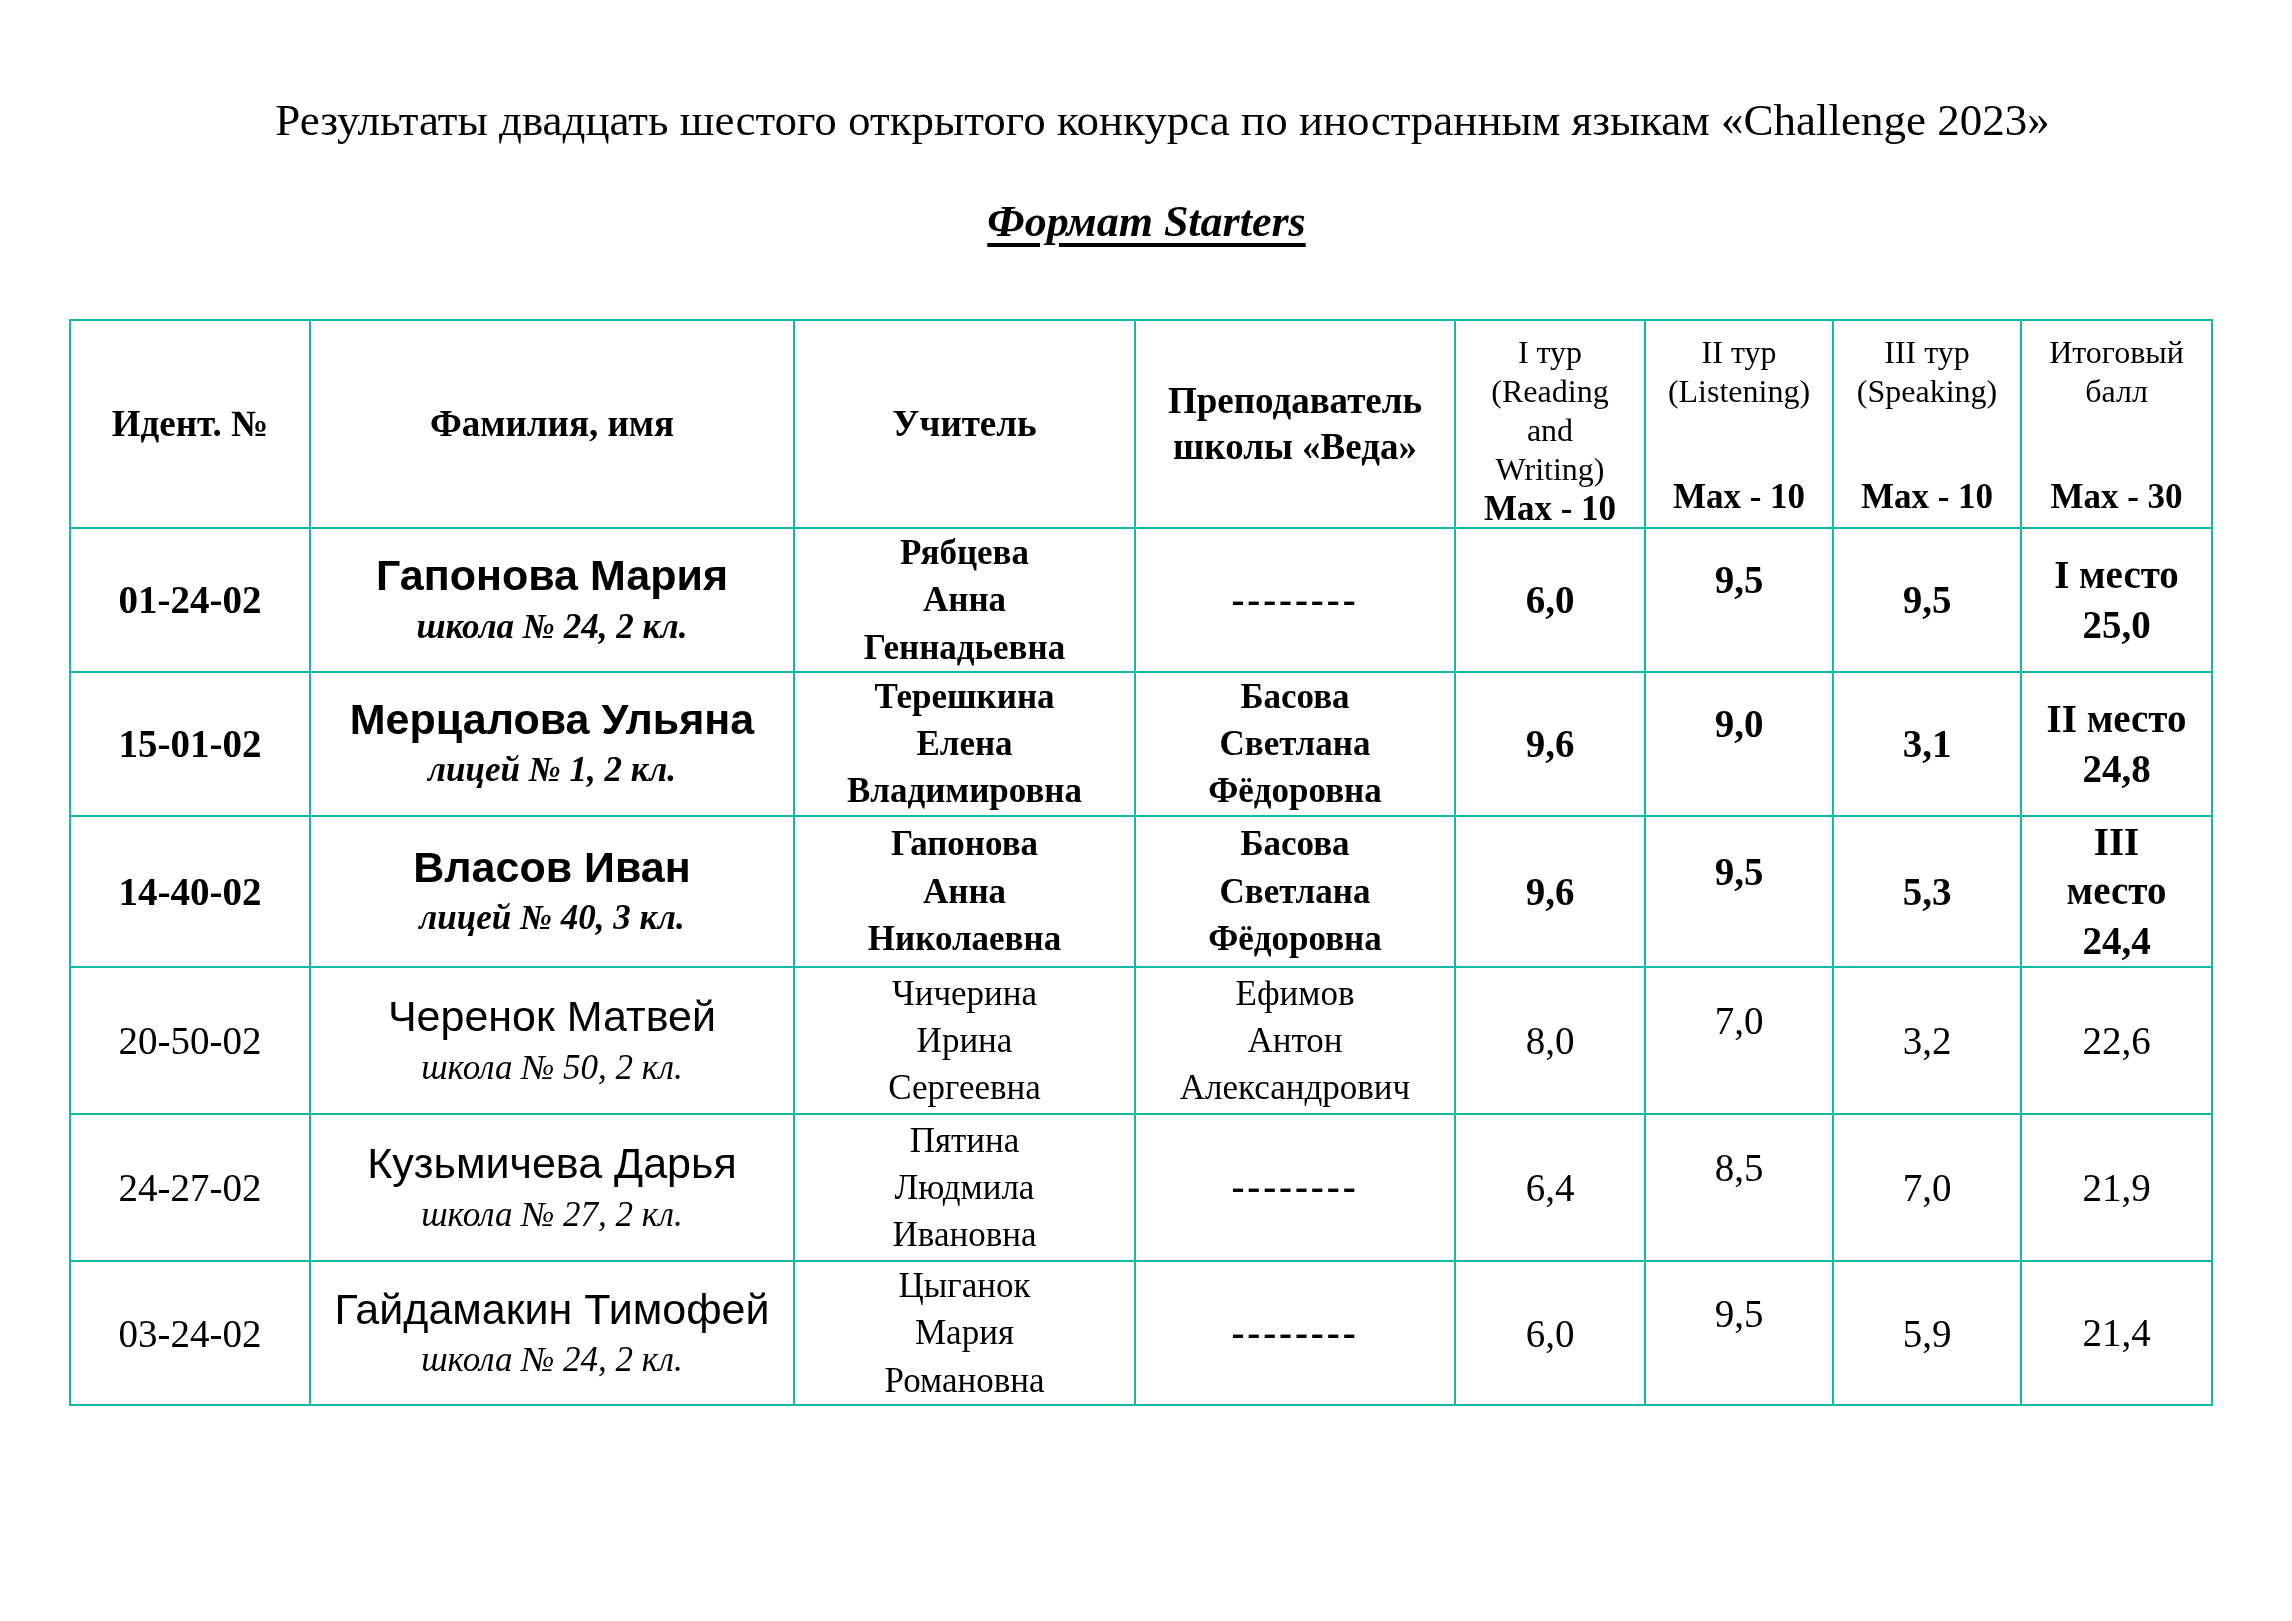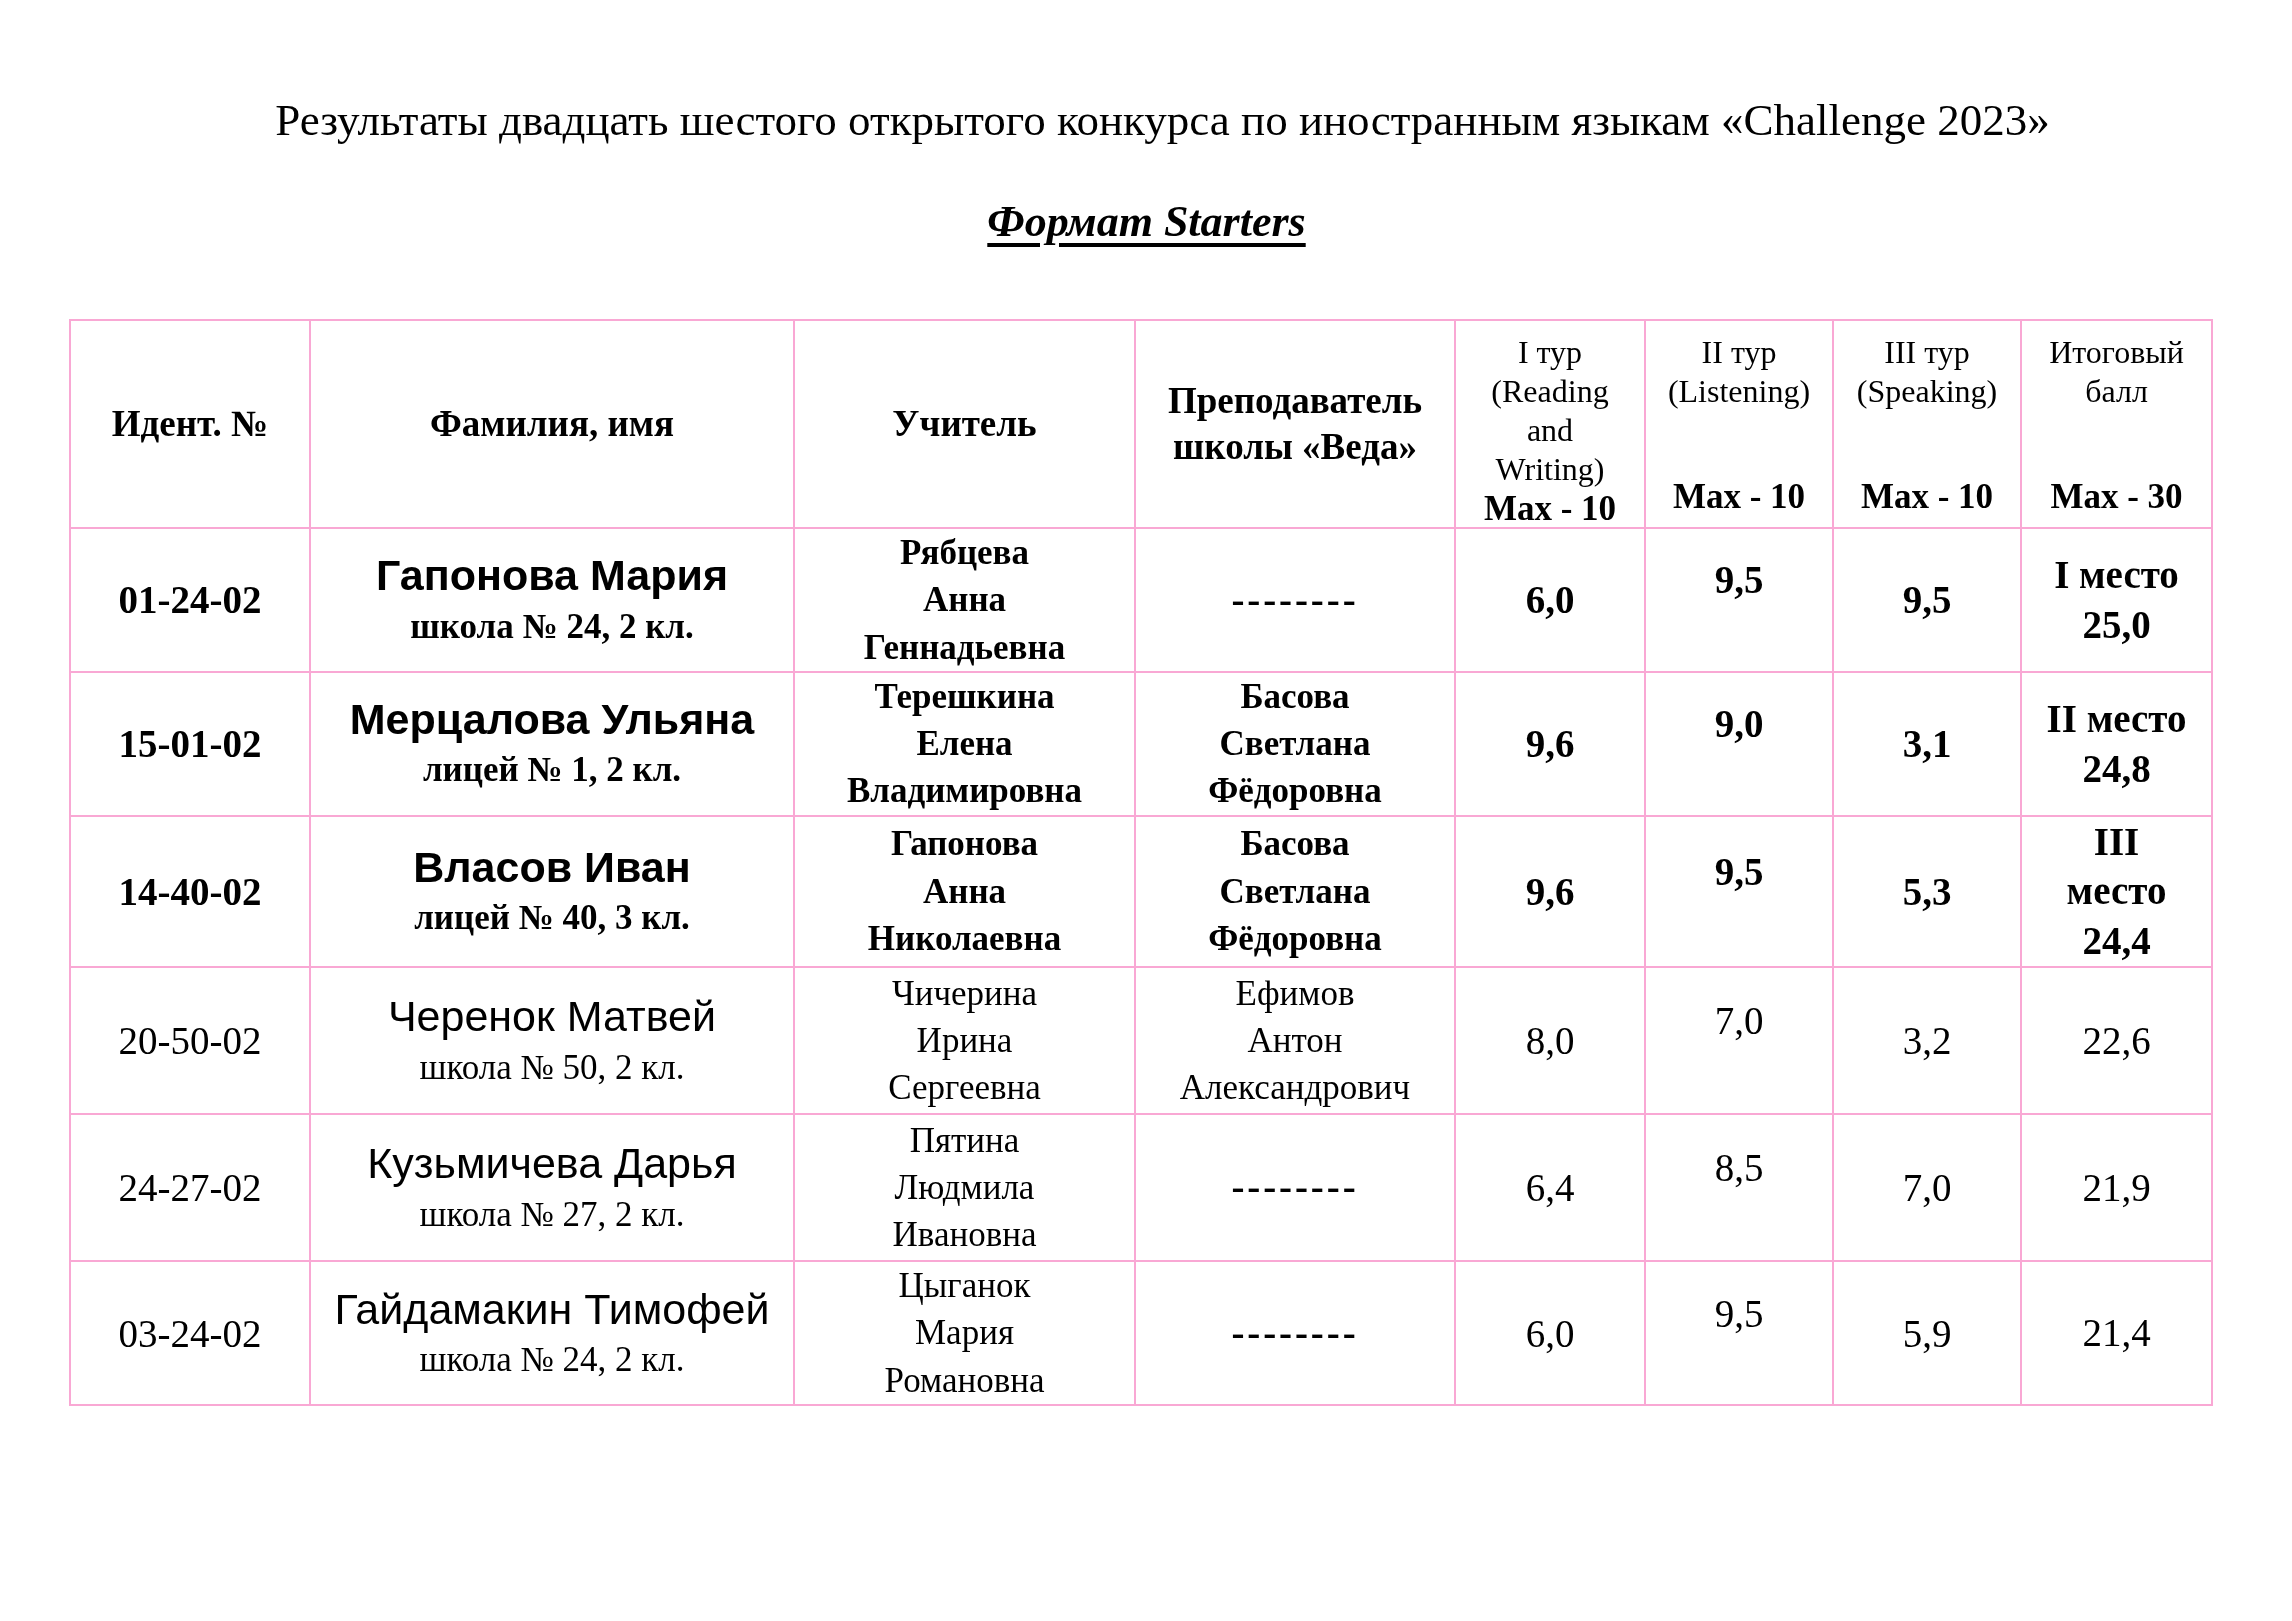--- a/index.html
+++ b/index.html
@@ -44,21 +44,21 @@
   table.results {
     position: absolute;
     left: 69px;
     top: 319px;
     width: 2143px;
     border-collapse: collapse;
     table-layout: fixed;
     border: 2.9px solid #000;
   }
   table.results td, table.results th {
-    border: 2px solid #f9a8d4;
+    border: 2px solid #14b8a6;
     text-align: center;
     vertical-align: middle;
     padding: 0;
     overflow: hidden;
   }
   tr.head-row { height: 208px; }
   tr.row-1, tr.row-2 { height: 142px; }
   tr.row-3, tr.row-4, tr.row-5 { height: 147px; }
   tr.row-6 { height: 135px; }
 
@@ -92,20 +92,21 @@
     display: block;
     font-family: "Liberation Sans", "DejaVu Sans", sans-serif;
     font-size: 43px;
     line-height: 1.15;
   }
   .school-line {
     display: block;
     font-size: 35px;
     line-height: 1.25;
     margin-top: 3.9px;
+    font-style: italic;
   }
   td.teacher-cell {
     font-size: 35px;
     line-height: 1.35;
     white-space: pre-line;
   }
   td.score-cell { font-size: 39px; }
   td.score-cell .val { display: inline-block; }
   td.score-cell .shift-up { transform: translateY(-19.6px); }
   td.total-cell {

